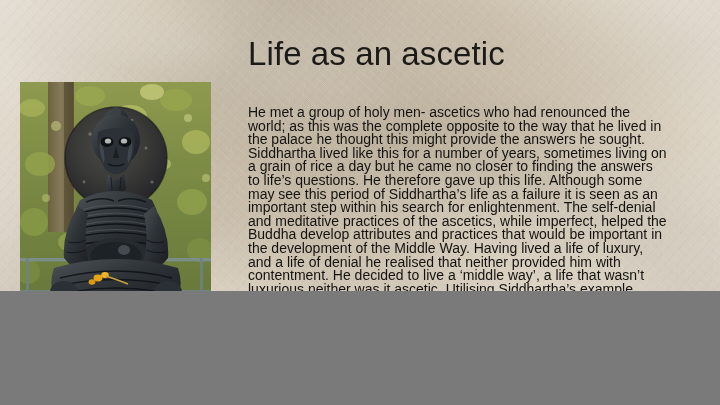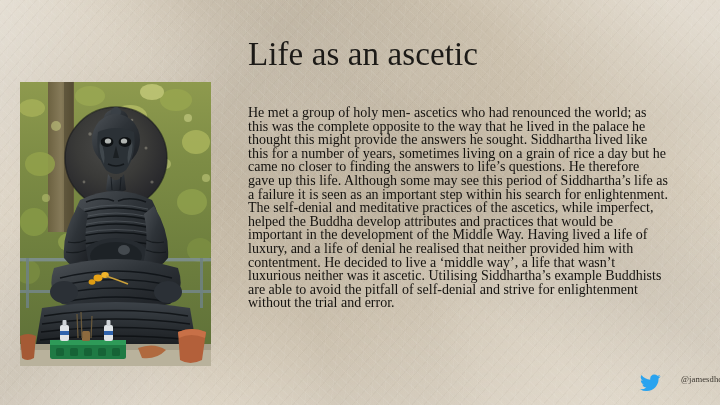--- a/index.html
+++ b/index.html
@@ -3,24 +3,24 @@
 <meta charset="utf-8">
 <style>
   html, body {
     margin: 0;
     padding: 0;
     background: #7a7a7a;
   }
   #slide {
     position: relative;
     width: 720px;
-    height: 405px;
+    height: 291px;
     overflow: hidden;
     background-color: #ffffff;
-    font-family: Liberation Serif, serif;
+    font-family: Liberation Sans, sans-serif;
   }
   
   #paper-texture {
     position: absolute;
     inset: 0;
     background-color: #d4c9b6;
     background-image:
       linear-gradient(128deg, rgba(255,255,255,0.30) 0%, rgba(255,255,255,0) 18%, rgba(150,138,118,0.16) 30%, rgba(255,255,255,0) 44%),
       linear-gradient(216deg, rgba(255,255,255,0.26) 4%, rgba(255,255,255,0) 22%, rgba(150,138,118,0.14) 38%, rgba(255,255,255,0) 52%),
       linear-gradient(72deg, rgba(255,255,255,0.20) 10%, rgba(255,255,255,0) 26%, rgba(146,134,114,0.13) 40%, rgba(255,255,255,0) 58%),

